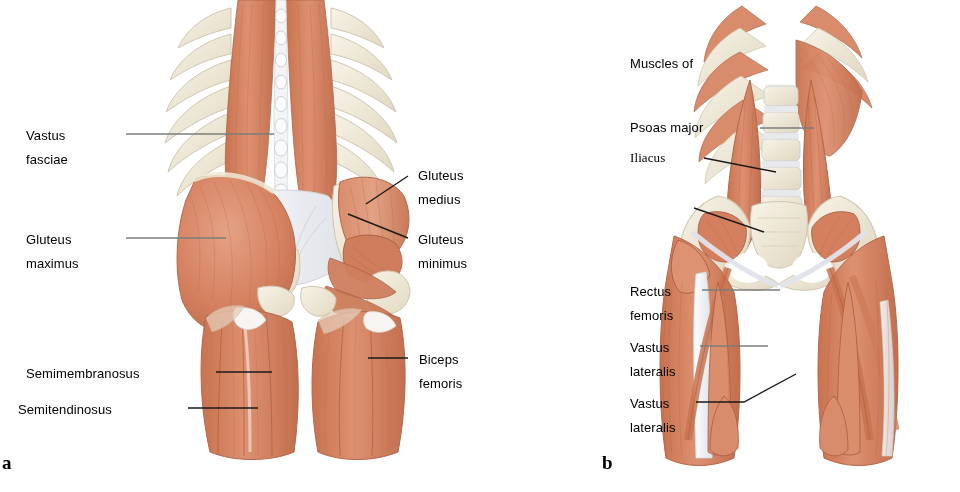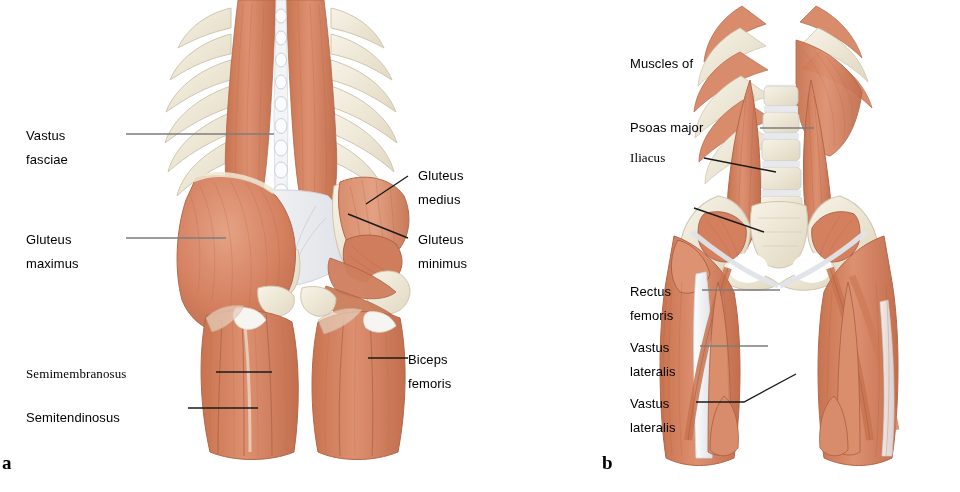--- a/index.html
+++ b/index.html
@@ -208,36 +208,36 @@
     </svg>
 
     <div class="label" style="left:26px;top:124px;">
       <div>Vastus</div>
       <div>fasciae</div>
     </div>
     <div class="label" style="left:26px;top:228px;">
       <div>Gluteus</div>
       <div>maximus</div>
     </div>
-    <div class="label" style="left:26px;top:362px;font-family:Liberation Serif, serif;">
+    <div class="label" style="left:26px;top:362px;">
       <div>Semimembranosus</div>
     </div>
-    <div class="label" style="left:26px;top:398px;margin-top:8px;">
+    <div class="label" style="left:18px;top:398px;">
       <div>Semitendinosus</div>
     </div>
 
     <div class="label" style="left:418px;top:164px;">
       <div>Gluteus</div>
       <div>medius</div>
     </div>
     <div class="label" style="left:418px;top:228px;">
       <div>Gluteus</div>
       <div>minimus</div>
     </div>
-    <div class="label" style="left:408px;top:348px;">
+    <div class="label" style="left:419px;top:348px;">
       <div>Biceps</div>
       <div>femoris</div>
     </div>
 
     <div class="panel-letter" style="left:2px;">a</div>
   </div>
 
   <div class="panel" id="panel-b">
 
     <svg class="art" width="360" height="492" viewBox="0 0 360 492">

